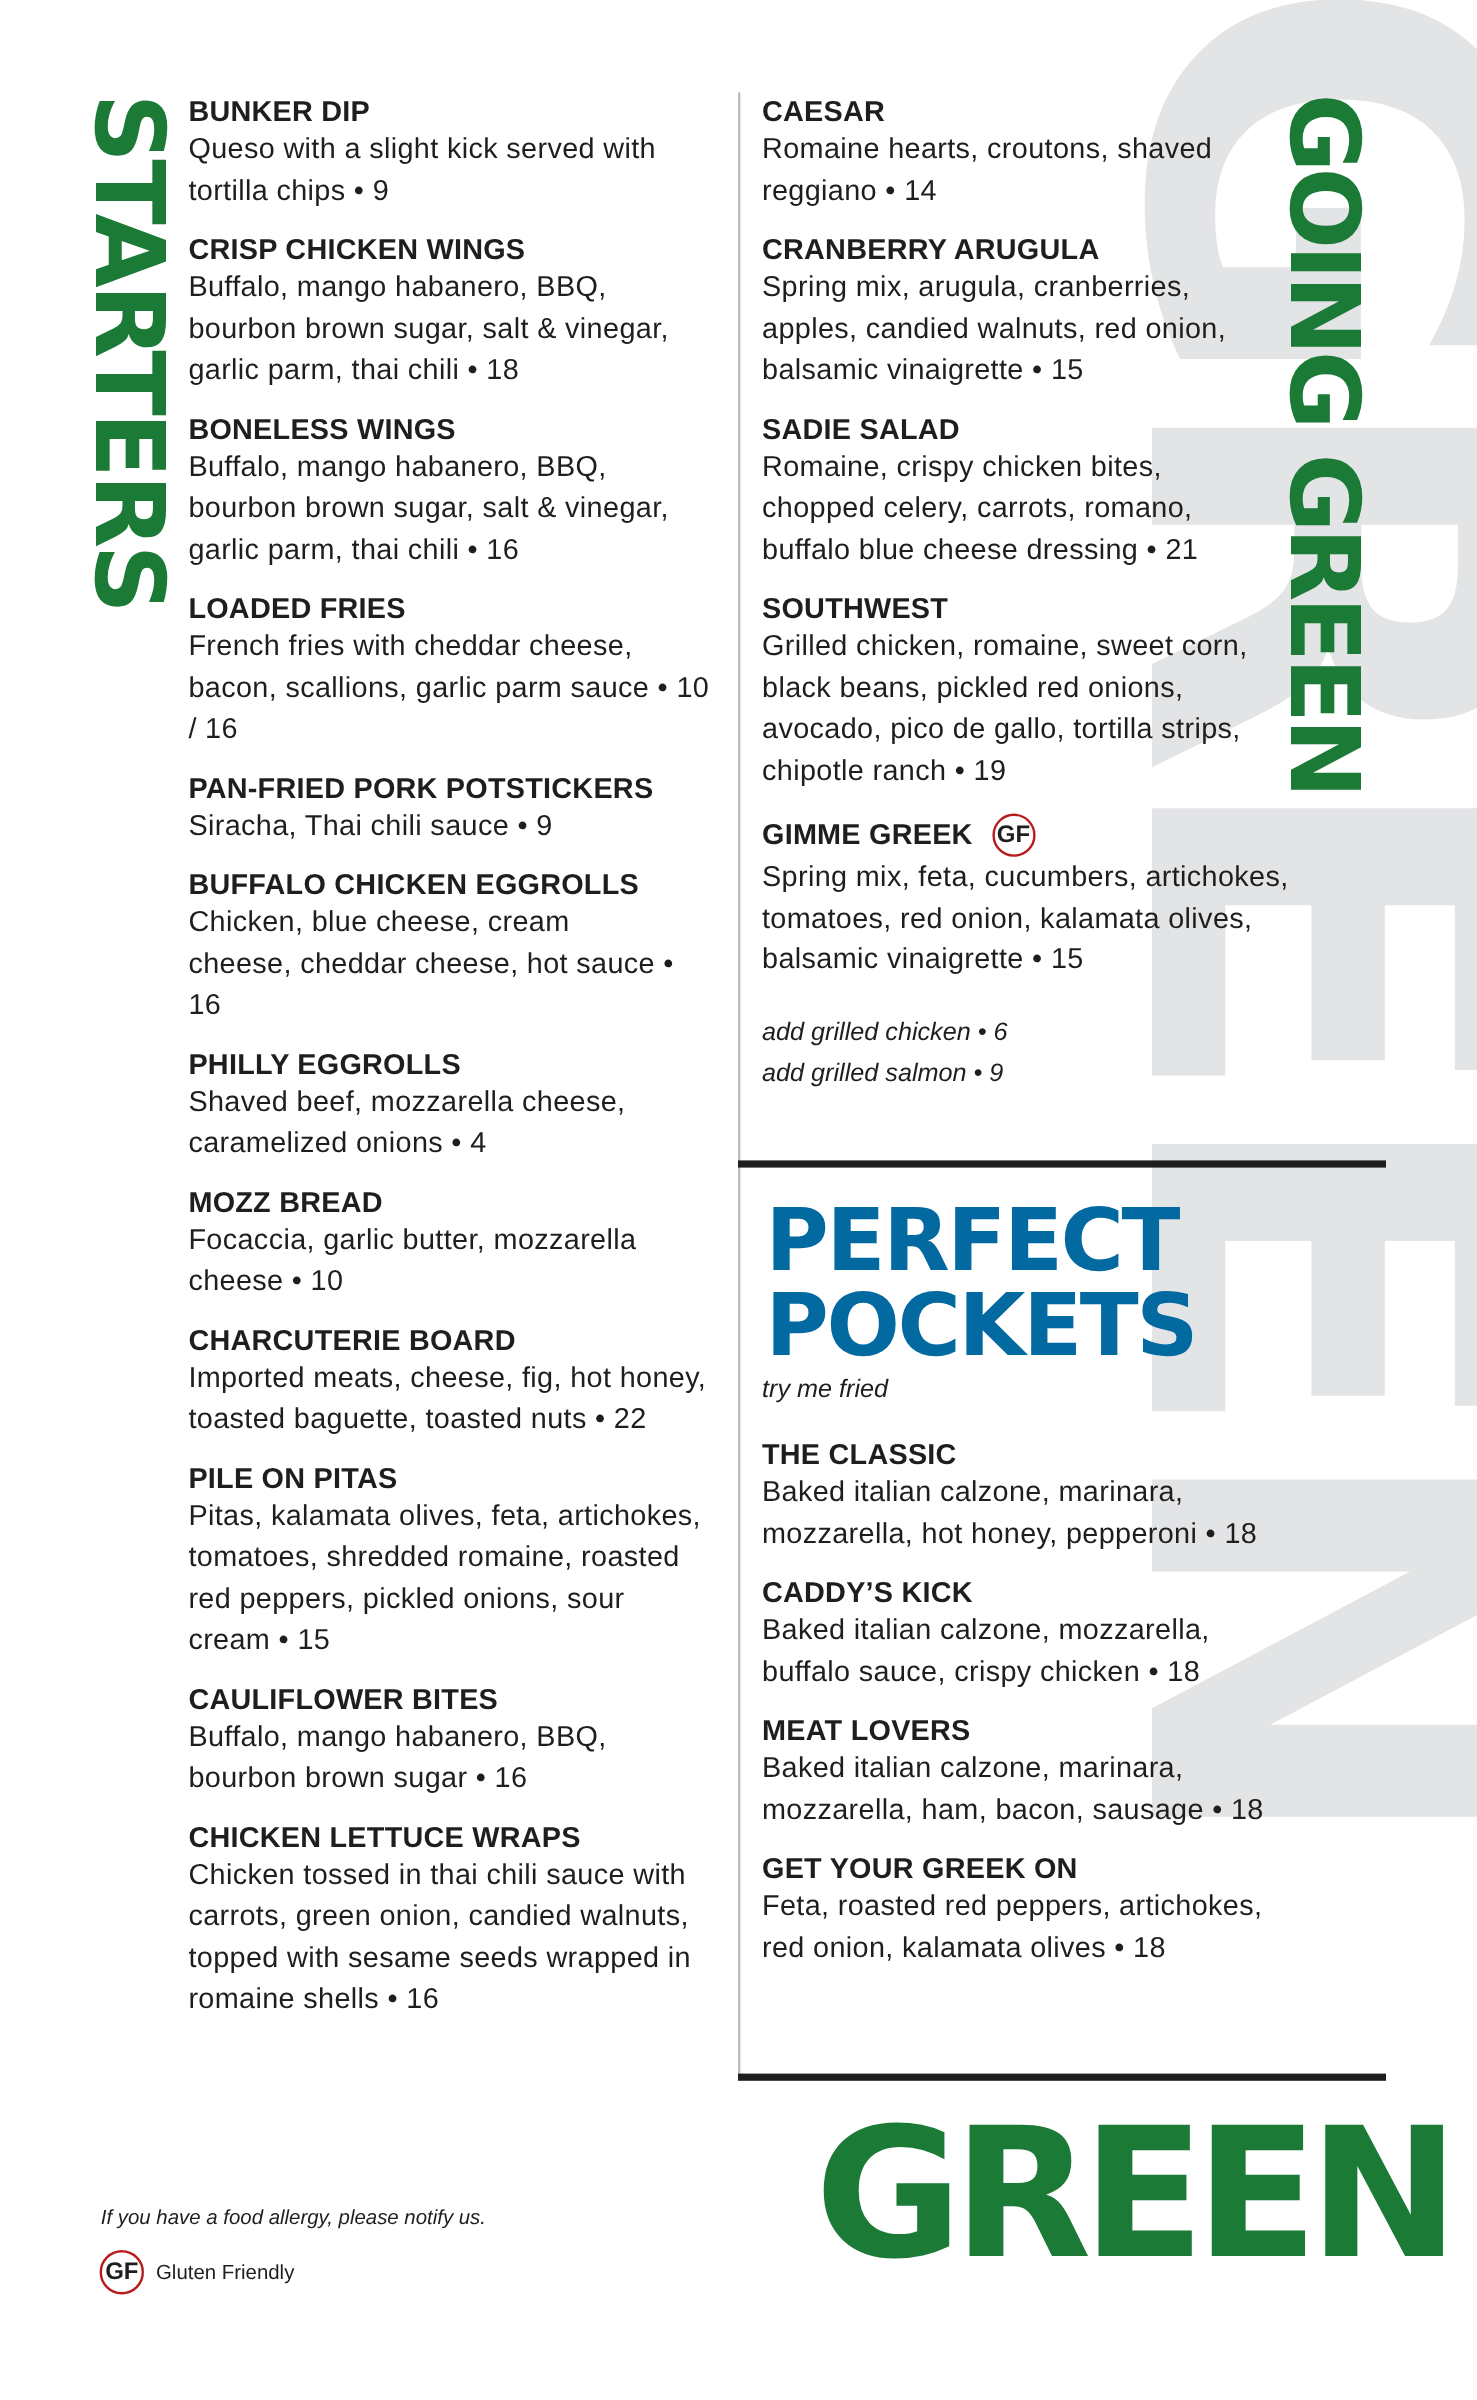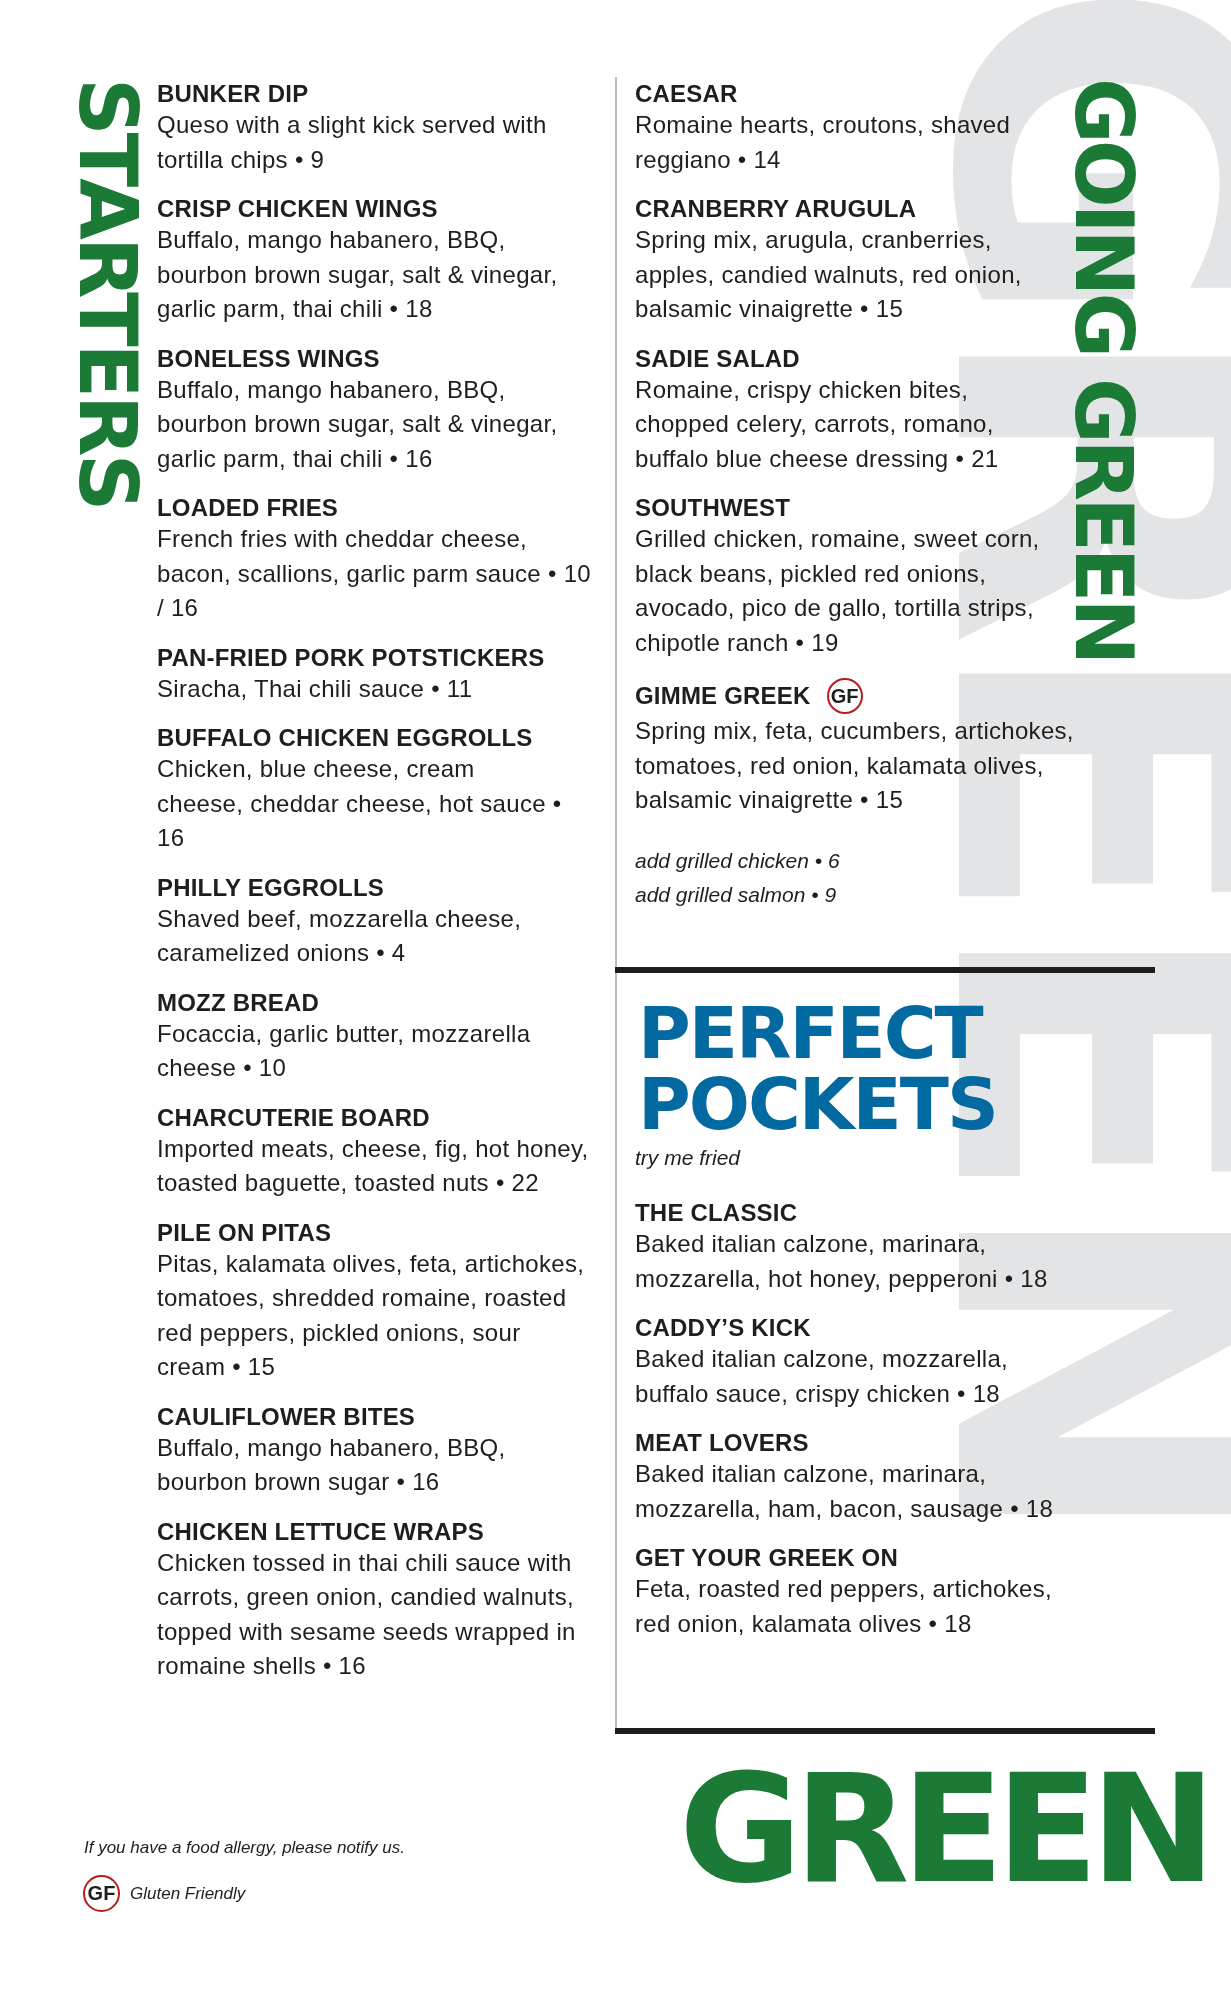--- a/index.html
+++ b/index.html
@@ -59,21 +59,21 @@
     font-style: italic; font-size: 21px; color: #1e1e1e;
   }
   .col-pockets { left: 635px; top: 1199px; width: 470px; }
 
   .footer-note {
     position: absolute; left: 84px; top: 1838px; z-index: 3;
     font-style: italic; font-size: 17px; color: #1e1e1e;
   }
   .footer-gf { position: absolute; left: 83px; top: 1875px; display: flex; align-items: center; z-index: 3; }
   .footer-gf .gf-badge { margin-left: 0; margin-right: 10px; width: 37px; height: 37px; }
-  .footer-gf-label { font-style: italic; font-size: 17px; }
+  .footer-gf-label { font-size: 17px; }
 
   .logo { position: absolute; left: 685px; top: 1760px; width: 470px; z-index: 3; }
   .logo-top { display: flex; align-items: center; height: 40px; }
   .logo-line { flex: 1; height: 6px; background: #1b7a35; }
   .logo-the {
     font-family: "DejaVu Sans", sans-serif; font-weight: bold; color: #1b7a35;
     font-size: 36px; letter-spacing: 2px; padding: 0 10px; line-height: 40px;
   }
   .logo-main {
     font-family: "DejaVu Sans", sans-serif; font-weight: bold; color: #1b7a35;
@@ -103,21 +103,21 @@
   <div class="item">
     <div class="item-name">BONELESS WINGS</div>
     <div class="item-desc" style="width:420px">Buffalo, mango habanero, BBQ, bourbon brown sugar, salt &amp; vinegar, garlic parm, thai chili • 16</div>
   </div>
   <div class="item">
     <div class="item-name">LOADED FRIES</div>
     <div class="item-desc" style="width:445px">French fries with cheddar cheese, bacon, scallions, garlic parm sauce • 10 / 16</div>
   </div>
   <div class="item">
     <div class="item-name">PAN-FRIED PORK POTSTICKERS</div>
-    <div class="item-desc">Siracha, Thai chili sauce • 11</div>
+    <div class="item-desc">Siracha, Thai chili sauce • 9</div>
   </div>
   <div class="item">
     <div class="item-name">BUFFALO CHICKEN EGGROLLS</div>
     <div class="item-desc" style="width:410px">Chicken, blue cheese, cream cheese, cheddar cheese, hot sauce • 16</div>
   </div>
   <div class="item">
     <div class="item-name">PHILLY EGGROLLS</div>
     <div class="item-desc" style="width:380px">Shaved beef, mozzarella cheese, caramelized onions • 4</div>
   </div>
   <div class="item">

